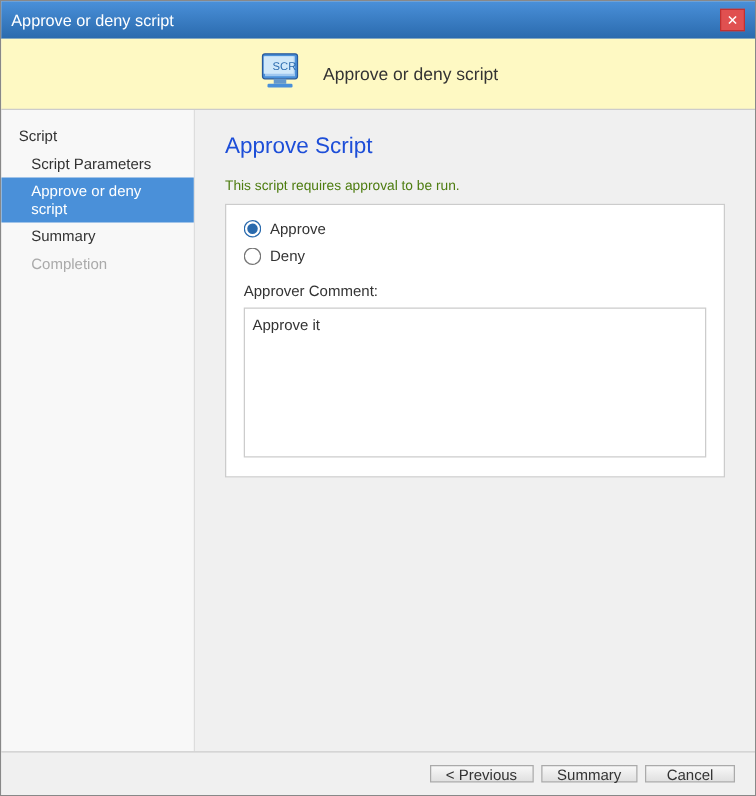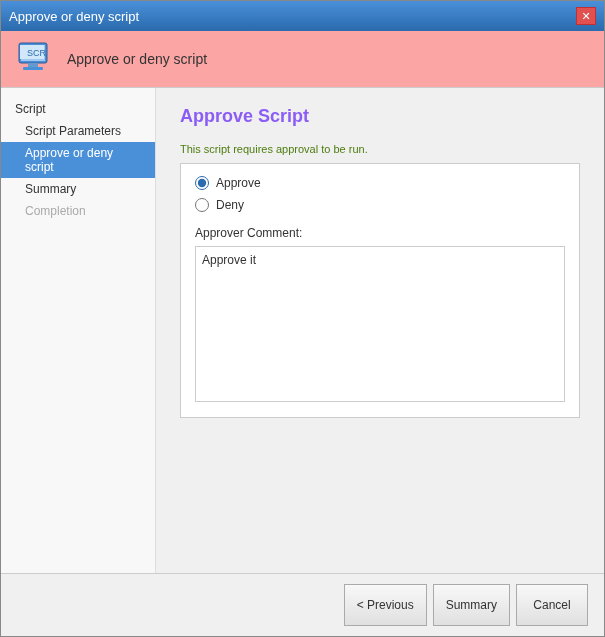--- a/index.html
+++ b/index.html
@@ -53,27 +53,28 @@
       border: 1px solid #c03030;
       color: white;
       font-size: 11px;
       cursor: pointer;
       display: flex;
       align-items: center;
       justify-content: center;
     }
 
     .header-bar {
-      background: #fca5a5;
+      background: #fef9c3;
       padding: 10px 14px;
       display: flex;
       align-items: center;
       gap: 12px;
       border-bottom: 1px solid #ccc;
       flex-shrink: 0;
+      justify-content: center;
     }
 
     .header-icon {
       width: 40px;
       height: 36px;
     }
 
     .header-title {
       font-size: 14px;
       color: #333;
@@ -119,22 +120,22 @@
 
     .main-panel {
       flex: 1;
       background: #f0f0f0;
       padding: 18px 24px;
       overflow-y: auto;
     }
 
     .main-title {
       font-size: 18px;
-      color: #8b5cf6;
-      font-weight: bold;
+      color: #1d4ed8;
+      font-weight: normal;
       margin-bottom: 16px;
     }
 
     .description-text {
       font-size: 11px;
       color: #4d7c0f;
       margin-bottom: 8px;
     }
 
     .approval-group {
@@ -170,21 +171,21 @@
     }
 
     .comment-label {
       font-size: 12px;
       color: #333;
       margin-bottom: 6px;
     }
 
     .comment-textarea {
       width: 100%;
-      height: 156px;
+      height: 120px;
       border: 1px solid #ccc;
       background: white;
       padding: 6px;
       font-size: 12px;
       font-family: inherit;
       resize: none;
       color: #333;
     }
 
     .footer {
@@ -192,21 +193,21 @@
       border-top: 1px solid #ccc;
       padding: 10px 16px;
       display: flex;
       justify-content: flex-end;
       gap: 6px;
       flex-shrink: 0;
     }
 
     .footer-btn {
       min-width: 72px;
-      height: 42px;
+      height: 14px;
       background: linear-gradient(to bottom, #f8f8f8, #e0e0e0);
       border: 1px solid #aaa;
       color: #333;
       font-size: 12px;
       cursor: pointer;
       padding: 0 12px;
     }
   </style>
 </head>
 <body>

